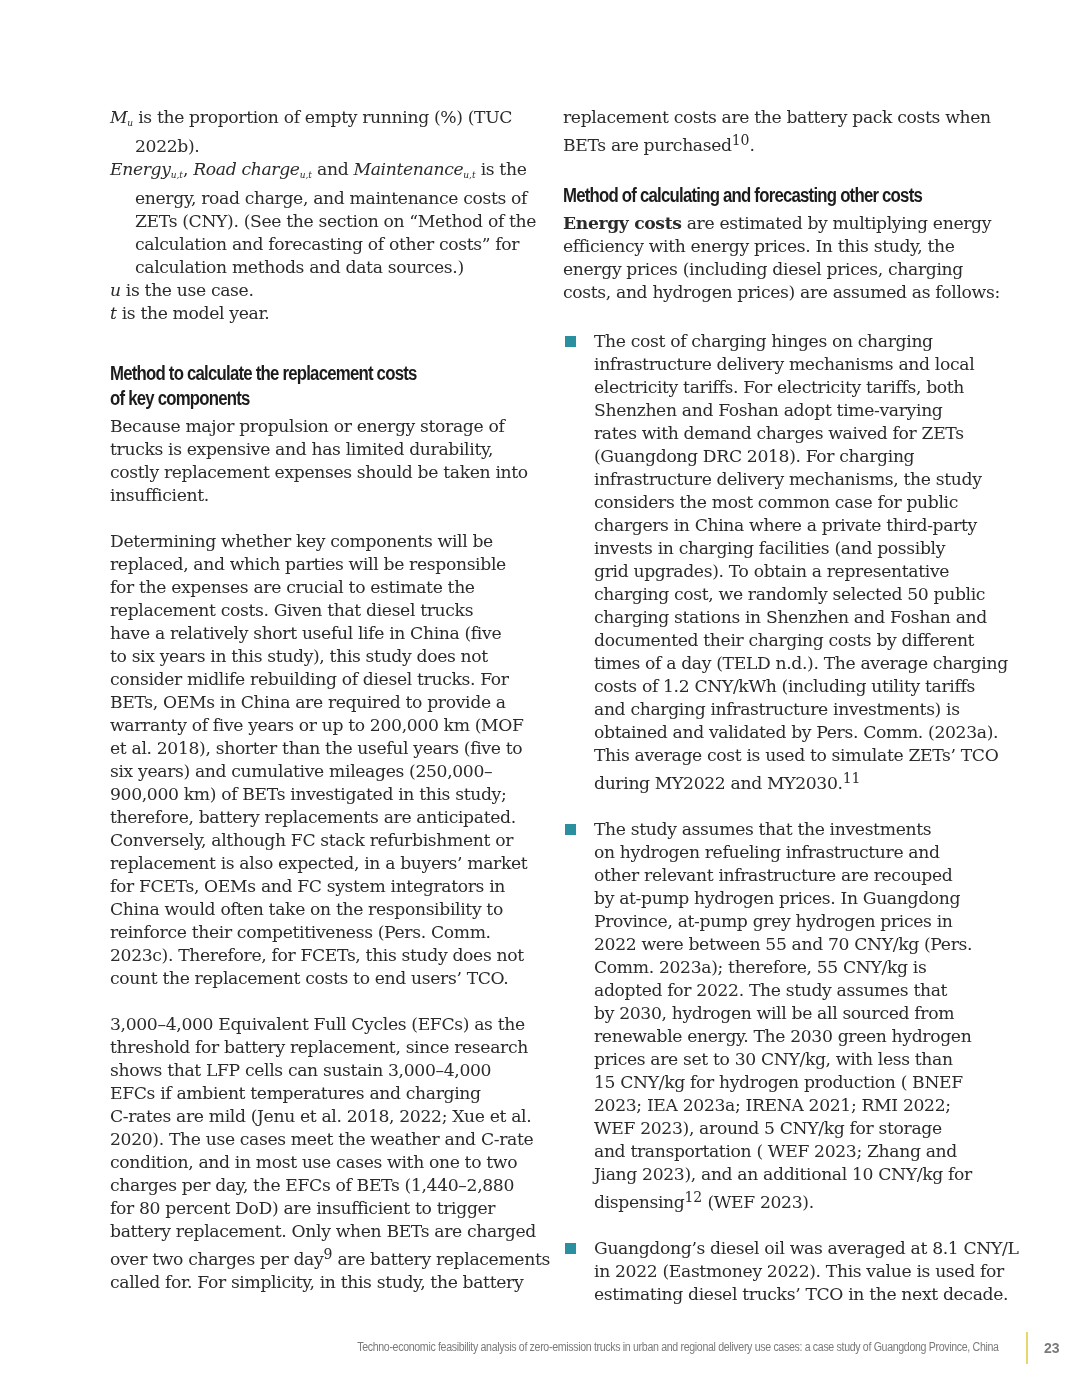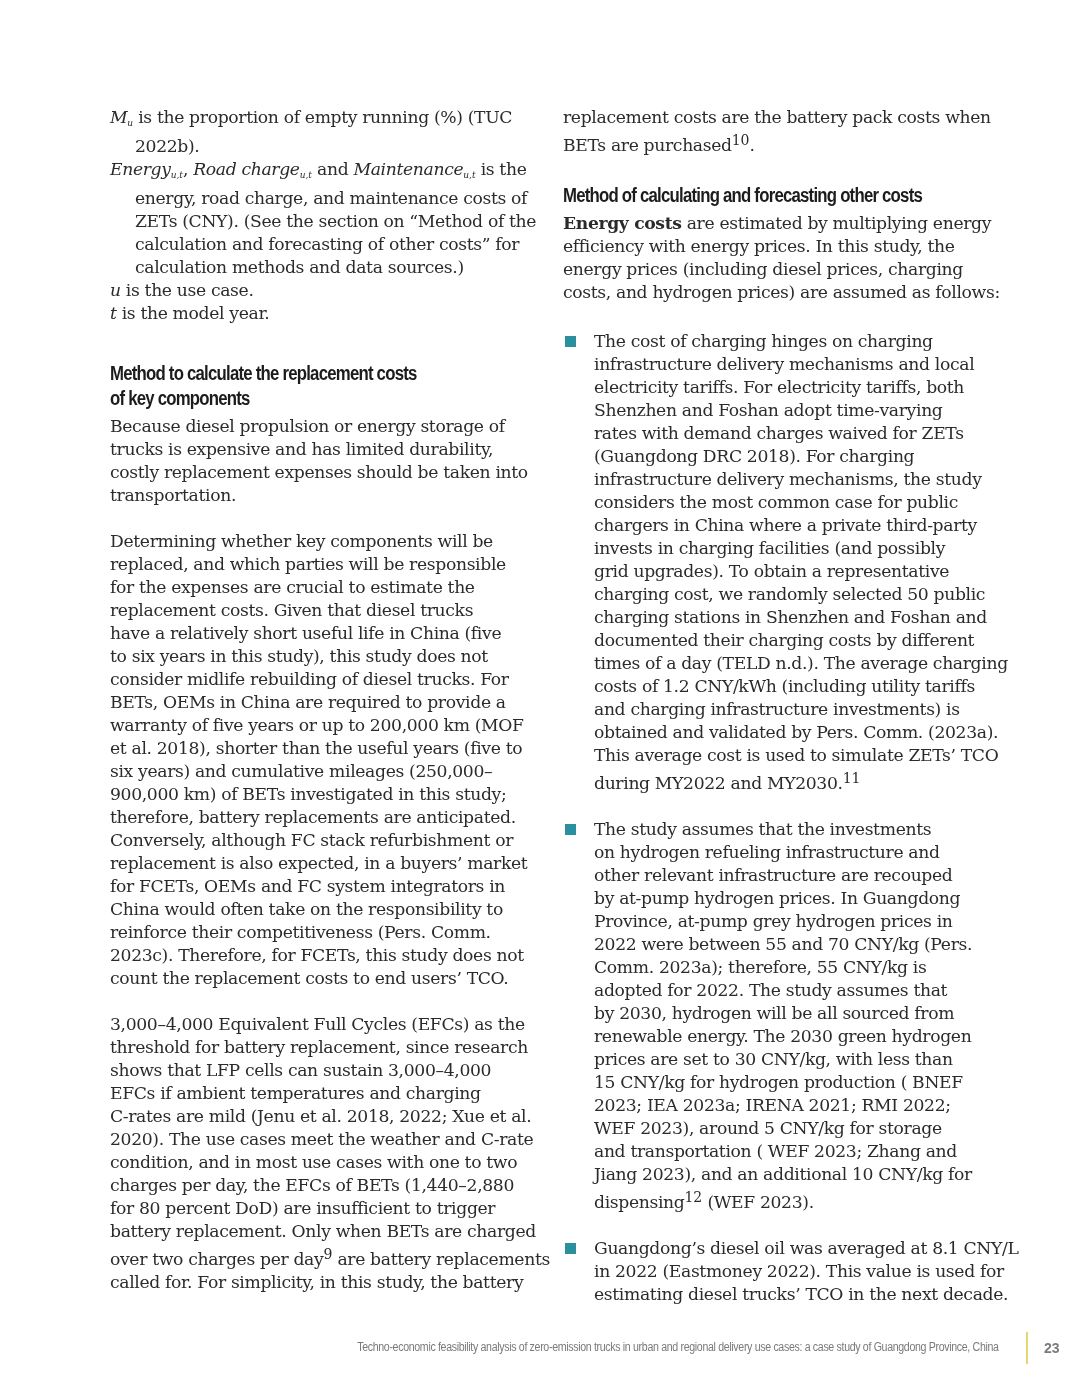--- a/index.html
+++ b/index.html
@@ -44,24 +44,24 @@
     </div>
 
     <div style="height:36px"></div>
 
     <div class="heading-block">
       <div class="heading">Method to calculate the replacement costs</div>
       <div class="heading">of key components</div>
     </div>
 
     <p>
-      <span class="line">Because diesel propulsion or energy storage of</span>
+      <span class="line">Because major propulsion or energy storage of</span>
       <span class="line">trucks is expensive and has limited durability,</span>
       <span class="line">costly replacement expenses should be taken into</span>
-      <span class="line">transportation.</span>
+      <span class="line">insufficient.</span>
     </p>
     <div class="gap"></div>
 
     <p>
       <span class="line">Determining whether key components will be</span>
       <span class="line">replaced, and which parties will be responsible</span>
       <span class="line">for the expenses are crucial to estimate the</span>
       <span class="line">replacement costs. Given that diesel trucks</span>
       <span class="line">have a relatively short useful life in China (five</span>
       <span class="line">to six years in this study), this study does not</span>

